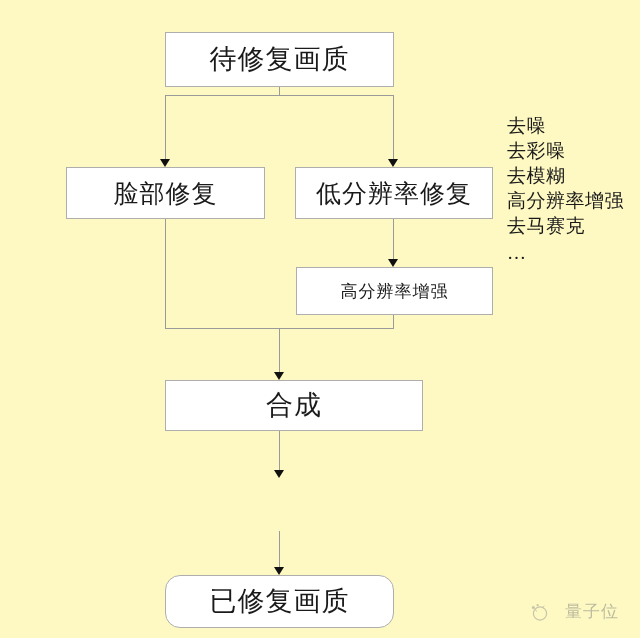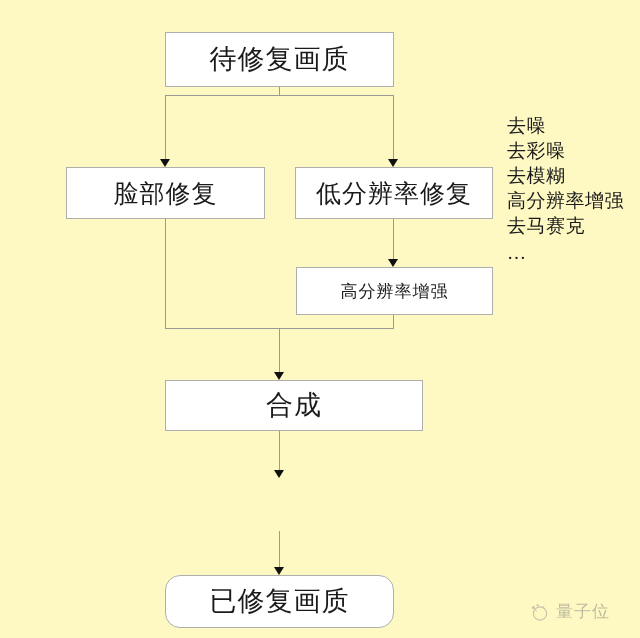--- a/index.html
+++ b/index.html
@@ -109,21 +109,21 @@
     padding-top: 2px;
   }
 
   
   #watermark {
     position: absolute;
     left: 528px;
     top: 600px;
     display: flex;
     align-items: center;
-    gap: 6px;
+    gap: 15px;
     opacity: 0.48;
   }
   #watermark .wm-logo {
     position: relative;
     width: 22px;
     height: 22px;
     flex: none;
   }
   #watermark .wm-text {
     font-family: "Liberation Serif", "DejaVu Serif", serif;

